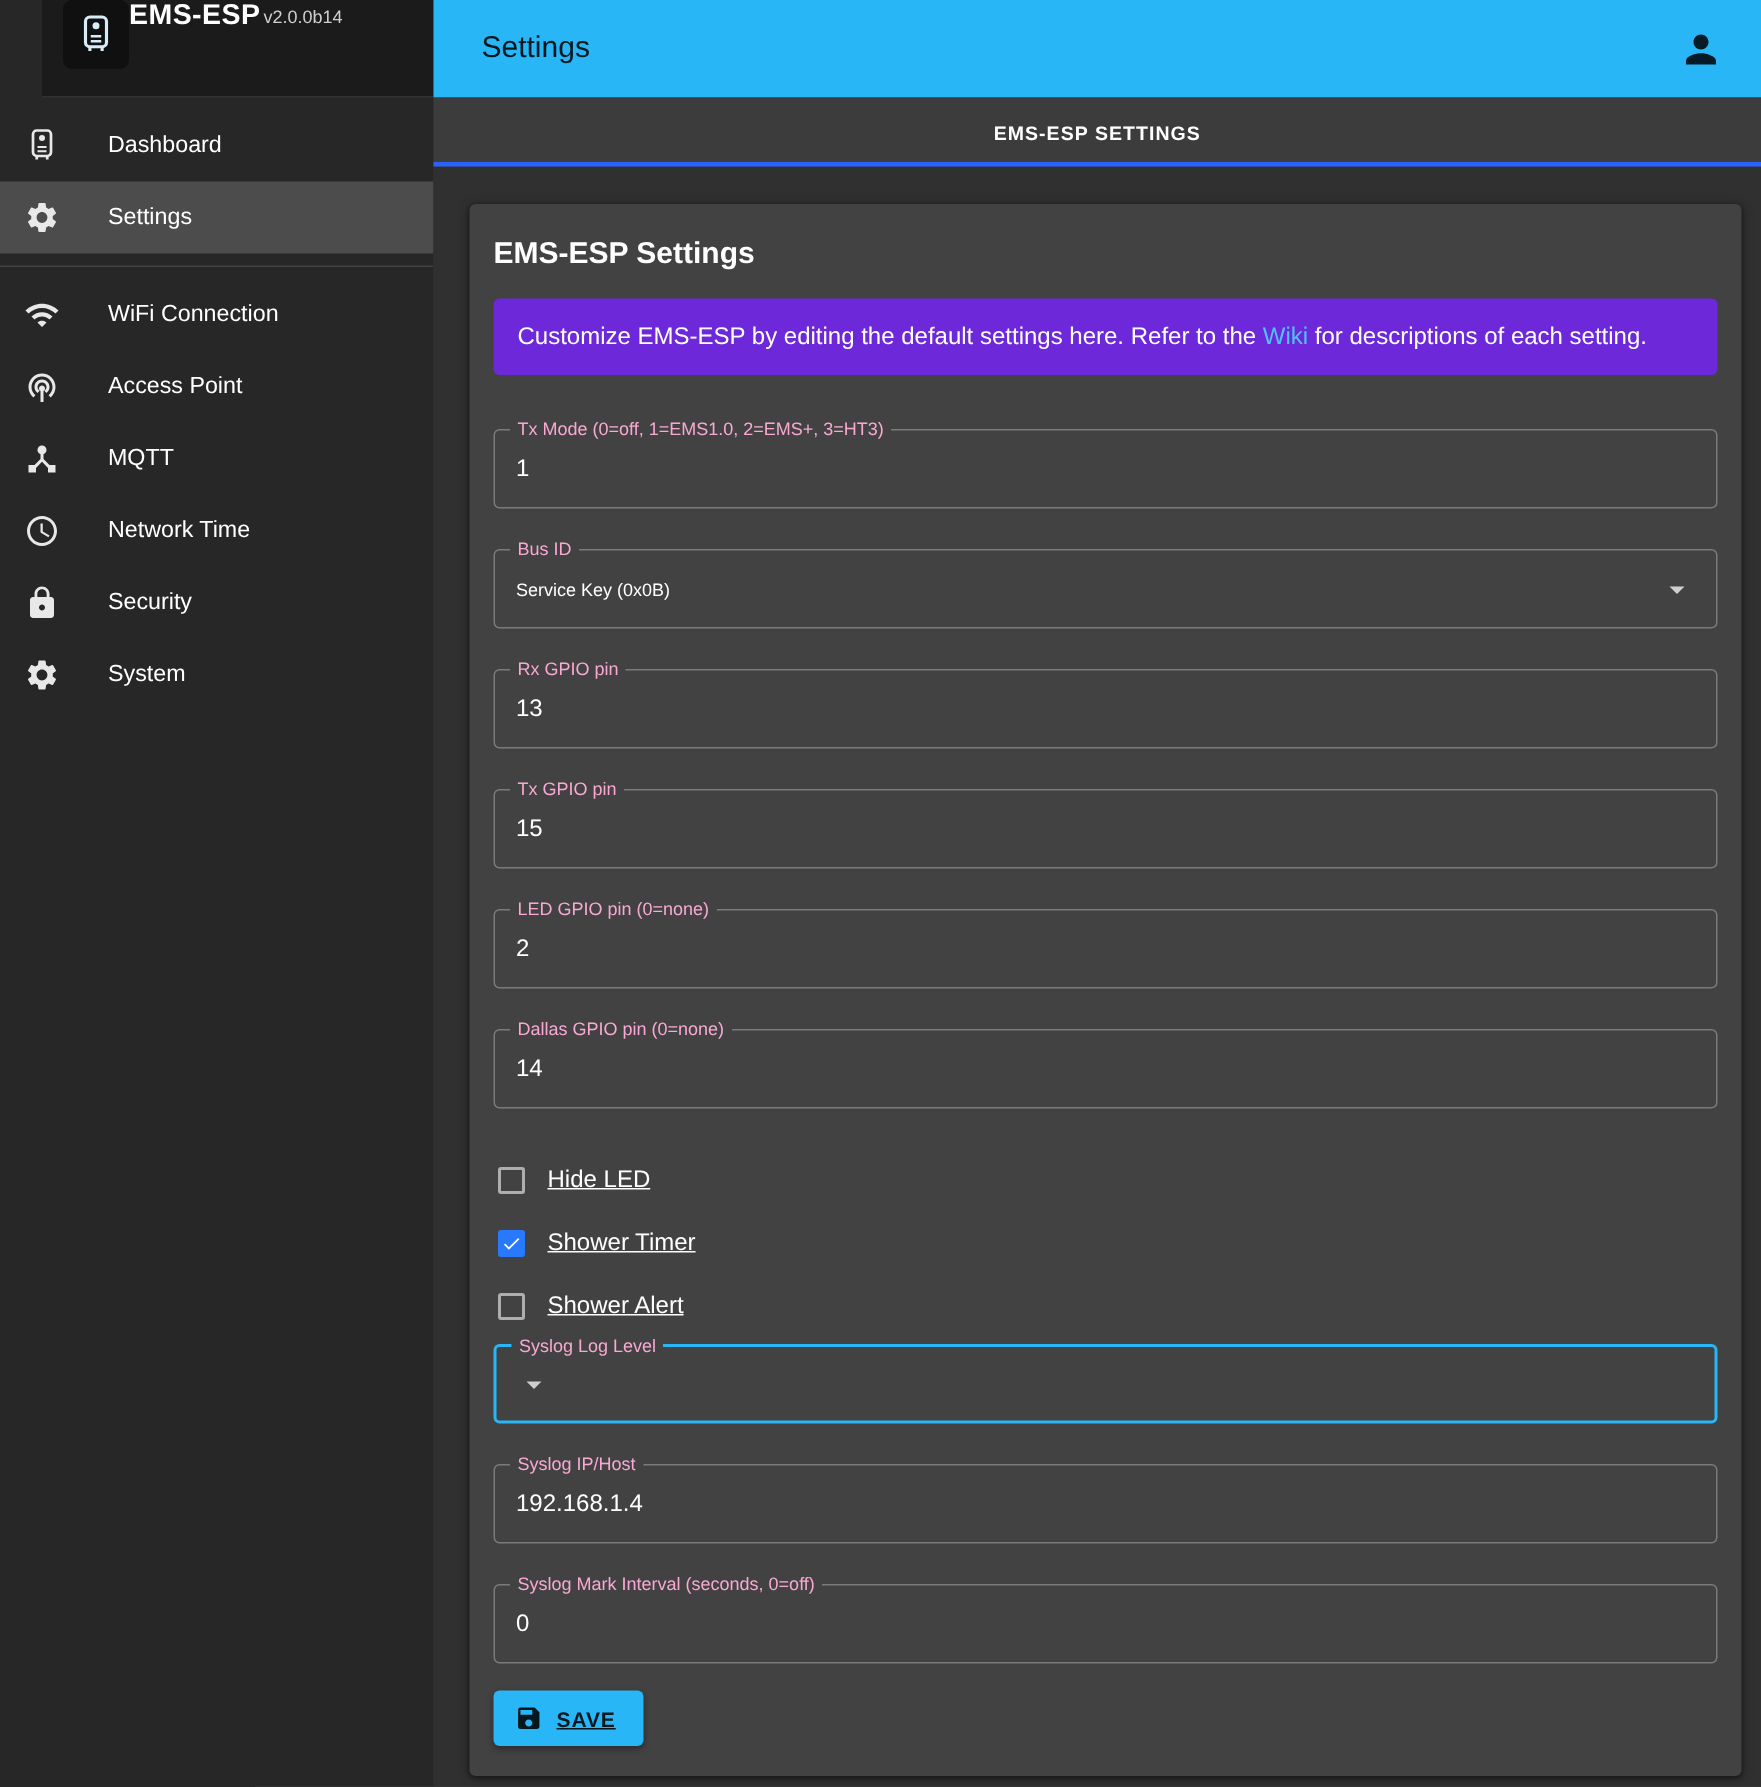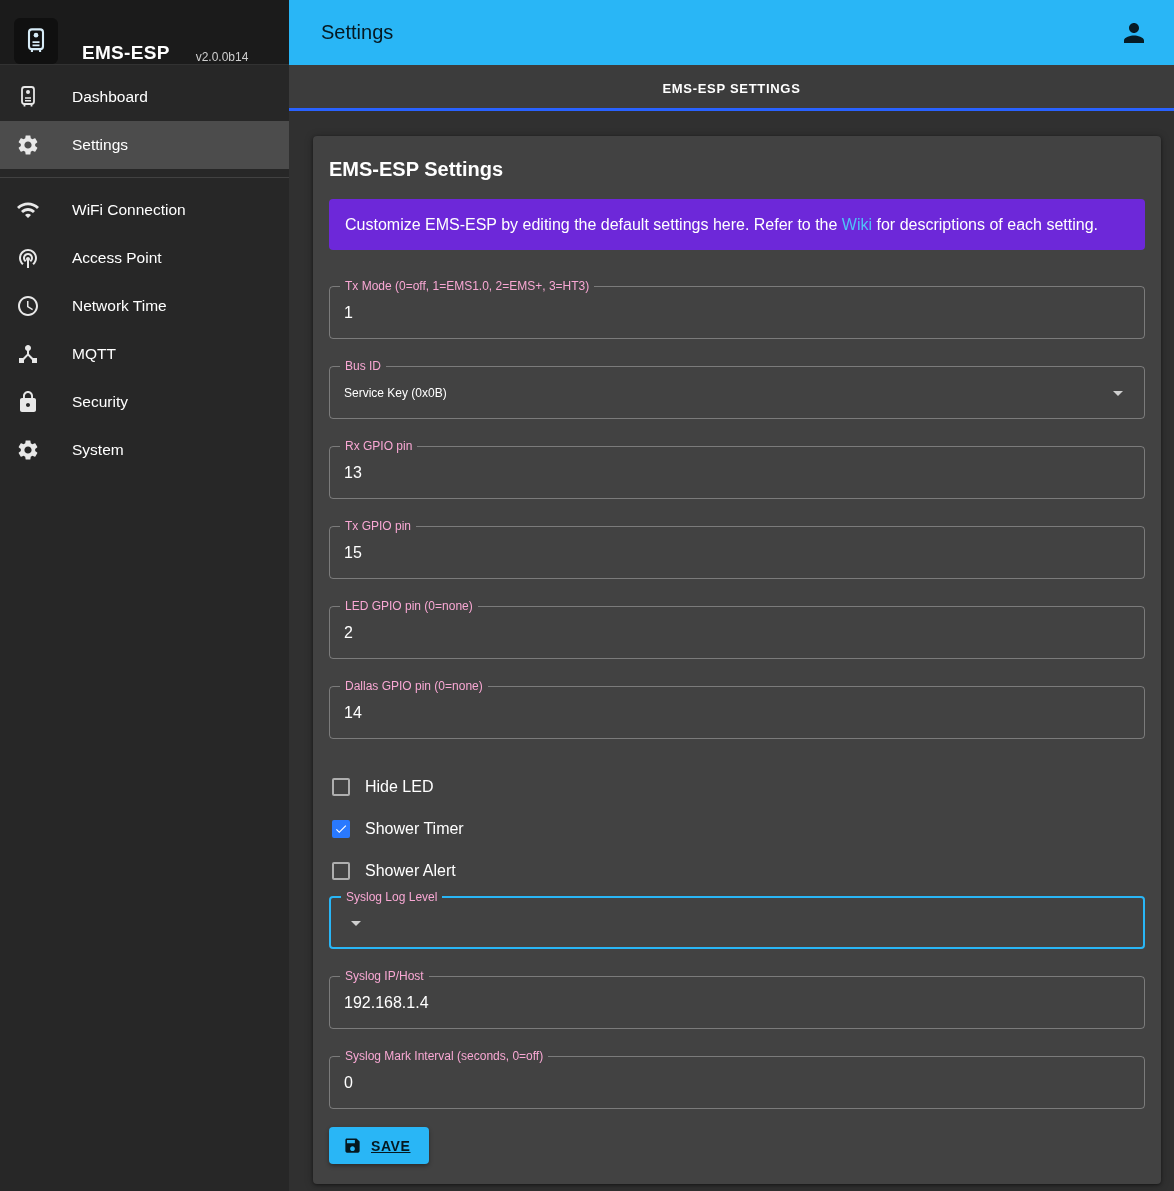--- a/index.html
+++ b/index.html
@@ -6,22 +6,22 @@
   html,body { width:1174px; height:1191px; overflow:hidden; }
   body {
     font-family: "Liberation Sans", "DejaVu Sans", sans-serif;
     background:#303030; color:#fff;
   }
   .app { display:flex; width:100%; height:100%; }
 
   
   .sidebar { width:289px; flex:none; background:#272727; display:flex; flex-direction:column; }
   .sidebar-header {
-    height:65px; background:#1b1b1b; display:flex; align-items:flex-end;
-    padding:0 14px; gap:24px; border-bottom:1px solid rgba(255,255,255,0.10);
+    height:65px; background:#1b1b1b; display:flex; align-items:flex-start;
+    padding:0 14px; gap:0; border-bottom:1px solid rgba(255,255,255,0.10);margin-left:28px;
   }
   .logo-box { width:44px; height:46px; background:#101010; border-radius:6px;
     display:flex; align-items:center; justify-content:center; color:#d7ecf7; }
   .logo-box svg { width:28px; height:28px; }
   .brand-name { font-size:19px; font-weight:700; color:#fff; letter-spacing:0.3px; }
   .brand-version { font-size:12px; color:#cfcfcf; margin-left:2px; padding-top:4px; }
 
   .nav { padding-top:8px; }
   .nav-item { height:48px; display:flex; align-items:center; padding:0 16px; cursor:pointer; }
   .nav-item.selected { background:#4c4c4c; }
@@ -63,21 +63,21 @@
     font-size:12px; line-height:15px; color:#f9a8d4; white-space:nowrap; }
   .field.focused .field-label { color:#f9a8d4; }
   .field input { flex:1; background:transparent; border:none; outline:none; color:#fff;
     font-family:"Liberation Sans","DejaVu Sans",sans-serif; font-size:16px; padding:0; }
   .field.select { cursor:pointer; }
   .select-value { flex:1; font-size:12px; color:#fff; }
   .caret { width:24px; height:24px; color:#cfcfcf; flex:none; }
   .mb0 { margin-bottom:0; }
 
   
-  .check-group { margin-bottom:4px; }
+  .check-group { margin-bottom:4px;text-decoration:underline; }
   .check-row { display:flex; align-items:center; height:42px; gap:15px; padding-left:3px; cursor:pointer; }
   .checkbox { width:18px; height:18px; border:2px solid #aeaeae; border-radius:2px;
     display:flex; align-items:center; justify-content:center; flex:none; background:transparent; }
   .checkbox svg { width:16px; height:16px; display:none; }
   .checkbox.checked { background:#2979ff; border-color:#2979ff; }
   .checkbox.checked svg { display:block; }
   .check-label { font-size:16px; color:#fff; }
 
   
   .save-row { margin-top:18px; padding-bottom:4px; }
@@ -141,32 +141,32 @@
         <span class="nav-icon">
           <svg viewBox="0 0 24 24">
               <path fill="currentColor" d="M12 11c-1.1 0-2 .9-2 2 0 .74.4 1.38 1 1.72V22h2v-7.28c.6-.35 1-.98 1-1.72 0-1.1-.9-2-2-2zm0-8C7.03 3 3 7.03 3 12c0 2.76 1.24 5.26 3.2 6.92l1.42-1.42C6.01 16.16 5 14.21 5 12c0-3.87 3.13-7 7-7s7 3.13 7 7c0 2.21-1.01 4.16-2.62 5.5l1.42 1.42C19.76 17.26 21 14.76 21 12c0-4.97-4.03-9-9-9zm0 4c-2.76 0-5 2.24-5 5 0 1.64.8 3.09 2.03 4l1.42-1.42C9.56 13.93 9 13.03 9 12c0-1.66 1.34-3 3-3s3 1.34 3 3c0 1.03-.56 1.93-1.45 2.58L14.97 16c1.22-.91 2.03-2.36 2.03-4 0-2.76-2.24-5-5-5z"></path>
             </svg>
         </span>
         <span class="nav-label">Access Point</span>
       </div>
       <div class="nav-item">
         <span class="nav-icon">
           <svg viewBox="0 0 24 24">
+              <path fill="currentColor" d="M17 16l-4-4V8.82C14.16 8.4 15 7.3 15 6c0-1.66-1.34-3-3-3S9 4.34 9 6c0 1.3.84 2.4 2 2.82V12l-4 4H3v5h5v-3.05l4-4.2 4 4.2V21h5v-5h-4z"></path>
+            </svg>
+        </span>
+        <span class="nav-label">MQTT</span>
+      </div>
+      <div class="nav-item">
+        <span class="nav-icon">
+          <svg viewBox="0 0 24 24">
               <path fill="currentColor" d="M11.99 2C6.47 2 2 6.48 2 12s4.47 10 9.99 10C17.52 22 22 17.52 22 12S17.52 2 11.99 2zM12 20c-4.42 0-8-3.58-8-8s3.58-8 8-8 8 3.58 8 8-3.58 8-8 8zm.5-13H11v6l5.25 3.15.75-1.23-4.5-2.67z"></path>
             </svg>
         </span>
         <span class="nav-label">Network Time</span>
-      </div>
-      <div class="nav-item">
-        <span class="nav-icon">
-          <svg viewBox="0 0 24 24">
-              <path fill="currentColor" d="M17 16l-4-4V8.82C14.16 8.4 15 7.3 15 6c0-1.66-1.34-3-3-3S9 4.34 9 6c0 1.3.84 2.4 2 2.82V12l-4 4H3v5h5v-3.05l4-4.2 4 4.2V21h5v-5h-4z"></path>
-            </svg>
-        </span>
-        <span class="nav-label">MQTT</span>
       </div>
       <div class="nav-item">
         <span class="nav-icon">
           <svg viewBox="0 0 24 24">
               <path fill="currentColor" d="M18 8h-1V6c0-2.76-2.24-5-5-5S7 3.24 7 6v2H6c-1.1 0-2 .9-2 2v10c0 1.1.9 2 2 2h12c1.1 0 2-.9 2-2V10c0-1.1-.9-2-2-2zm-6 9c-1.1 0-2-.9-2-2s.9-2 2-2 2 .9 2 2-.9 2-2 2zm3.1-9H8.9V6c0-1.71 1.39-3.1 3.1-3.1 1.71 0 3.1 1.39 3.1 3.1v2z"></path>
             </svg>
         </span>
         <span class="nav-label">Security</span>
       </div>
       <div class="nav-item">

